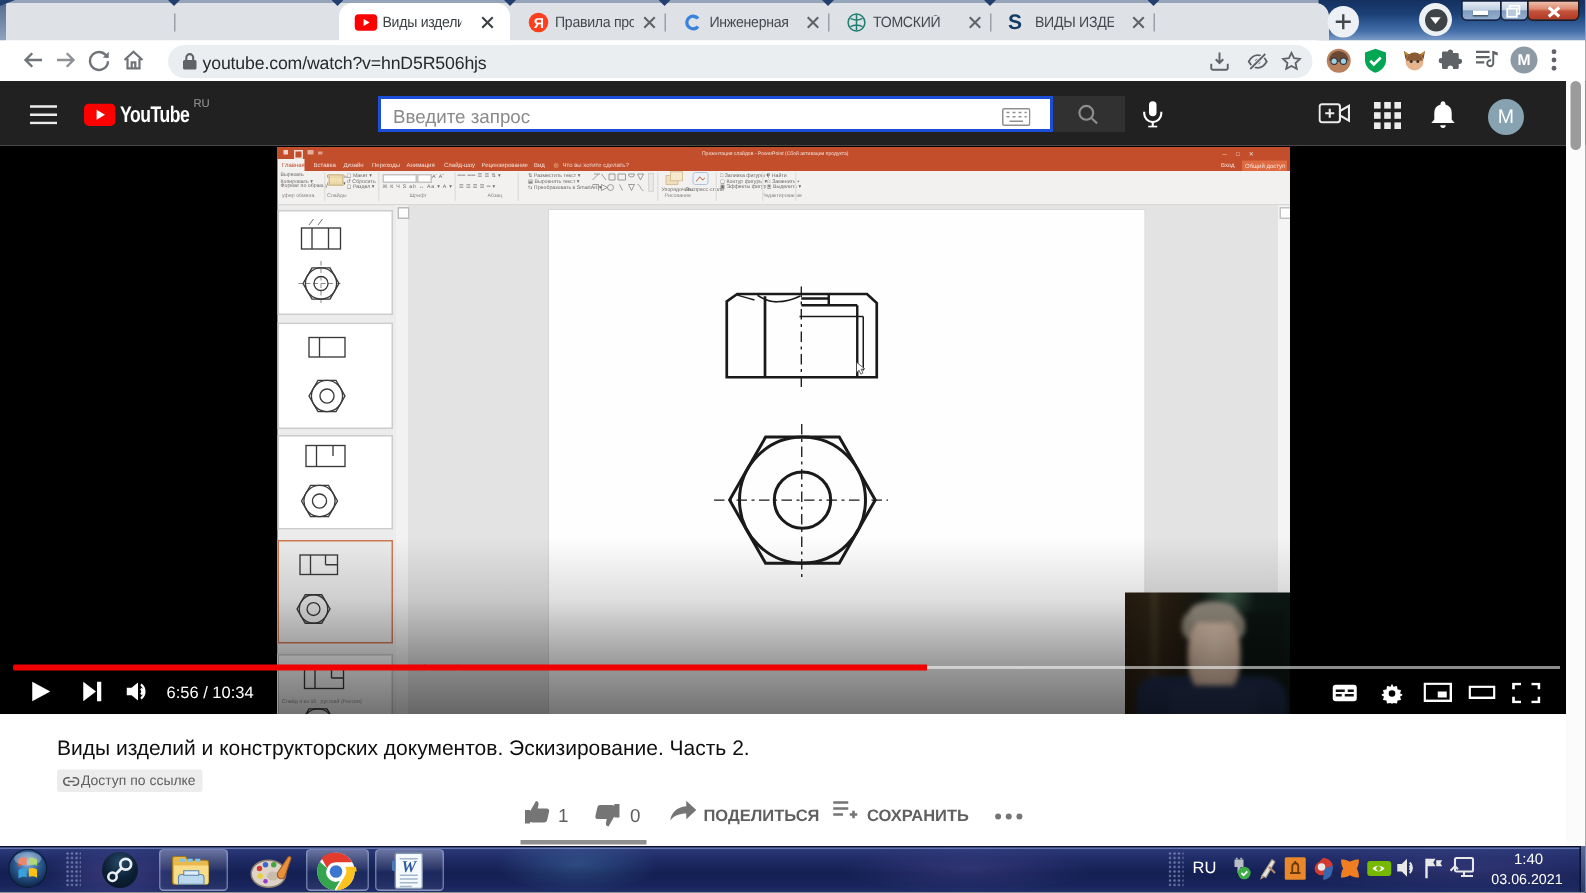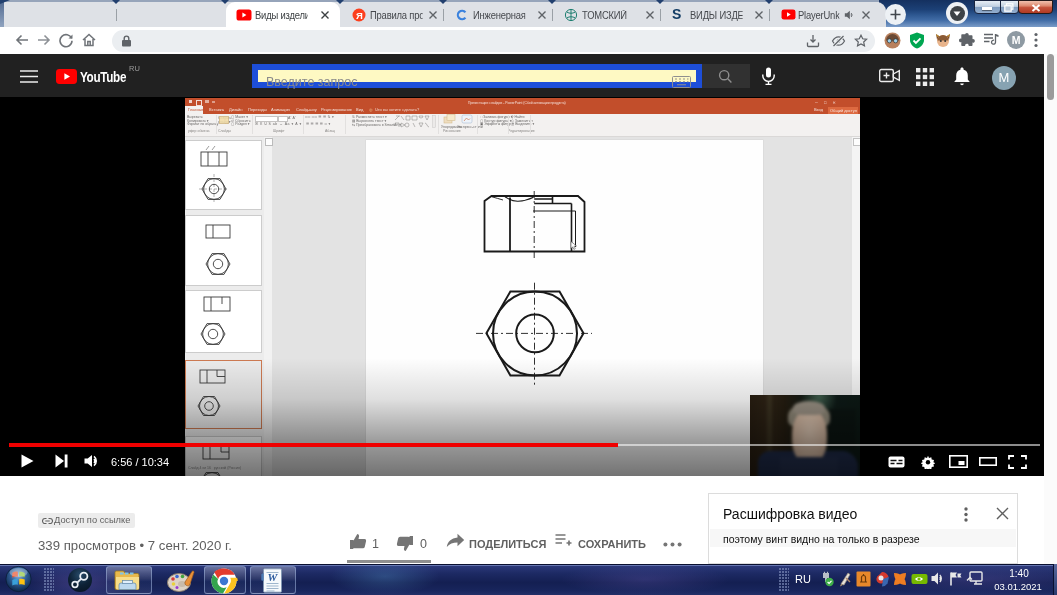--- a/index.html
+++ b/index.html
@@ -23,22 +23,22 @@
   .notch{top:0;width:8px;height:4px;background:#22406f;position:absolute;
      clip-path:polygon(0 0,100% 0,50% 100%);}
   .activetab{background:#fff;border-radius:9px 9px 0 0;}
   
   #addrbar{left:0;top:27px;width:1057px;height:27px;background:#fff;}
   #pill{left:112px;top:2.5px;width:763px;height:22px;background:#ebeef1;border-radius:11px;position:absolute;}
   .aicon{position:absolute;top:5px;}
   #url{position:absolute;left:23px;top:5px;font-size:11.8px;letter-spacing:-0.1px;color:#27292d;}
   
   #ythead{left:0;top:54px;width:1057px;height:43px;background:#212121;padding-left:33px;}
-  #ysearch{position:absolute;left:252px;top:10px;width:450px;height:24px;background:#fef9c3;
-     border:6px solid #1d4ed8;box-sizing:border-box;}
+  #ysearch{position:absolute;left:252px;top:10px;width:450px;height:24px;background:#ffffff;
+     border:2px solid #1d4ed8;box-sizing:border-box;}
   #ysearch span{position:absolute;left:8px;top:4.5px;font-size:12.5px;color:#8a8a8a;}
   #ybtn{position:absolute;left:702px;top:10px;width:48px;height:24px;background:#313131;}
   
   #player{left:0;top:97px;width:1044px;height:379px;background:#000;}
   #ppt{left:185px;top:1px;width:675px;height:378px;background:#e3e3e3;overflow:hidden;}
   
   #pptbar{left:0;top:0;width:675px;height:16px;background:#c24e2b;}
   #pptribbon{left:0;top:16px;width:675px;height:22.5px;background:#f3f1f0;border-bottom:1px solid #dad8d7;box-sizing:border-box;}
   .mtxt{position:absolute;font-size:8px;line-height:8px;color:rgba(255,255,255,0.82);transform:scale(0.5);transform-origin:0 0;white-space:nowrap;}
   .rtxt{position:absolute;font-size:7px;color:#6b6968;transform:scale(0.5);transform-origin:0 0;white-space:nowrap;}
@@ -149,36 +149,20 @@
       <div class="fav" style="font-size:14px;font-weight:bold;color:#123c64;top:4px;">S</div>
       <span class="ttl">ВИДЫ ИЗДЕЛ</span>
       <div class="tabx" style="left:92px;">
           <svg viewBox="0 0 12 12">
             <path d="M2.5 2.5l7 7M9.5 2.5l-7 7" stroke="#5f6368" stroke-width="1.4"></path>
           </svg>
         </div>
     </div>
     <div class="sep" style="left:769px;"></div>
 
-    <div class="tab" style="left:770px;width:107px;">
-      <svg class="fav" style="width:15px;height:13px;top:6px" viewBox="0 0 16 14">
-          <rect x="0.5" y="1.5" width="15" height="11" rx="2.6" fill="#f00"></rect>
-          <path d="M6.4 4.6l4 2.4-4 2.4z" fill="#fff"></path>
-        </svg>
-      <span class="ttl" style="left:28px">PlayerUnk</span>
-      <svg class="abs" style="left:74px;top:8px;width:10px;height:10px" viewBox="0 0 12 12">
-          <path d="M1 4h2.5L7 1v10L3.5 8H1z" fill="#5f6368"></path>
-          <path d="M8.6 3.6a3.4 3.4 0 0 1 0 4.8M8.6 5.2a1.7 1.7 0 0 1 0 1.6" stroke="#5f6368" fill="none" stroke-width="1.1"></path>
-        </svg>
-      <div class="tabx" style="left:90px;">
-          <svg viewBox="0 0 12 12">
-            <path d="M2.5 2.5l7 7M9.5 2.5l-7 7" stroke="#5f6368" stroke-width="1.4"></path>
-          </svg>
-        </div>
-    </div>
     <div class="notch" style="left:112px;"></div>
     <div class="notch" style="left:221px;"></div>
     <div class="notch" style="left:336px;"></div>
     <div class="notch" style="left:439px;"></div>
     <div class="notch" style="left:548px;"></div>
     <div class="notch" style="left:656px;"></div>
     <div class="notch" style="left:765px;"></div>
     <div class="abs" style="left:877px;top:2px;width:9px;height:25px;background:#dee1e6;border-radius:0 9px 0 0;"></div>
 
     <div class="abs" style="left:885px;top:4px;width:21px;height:21px;border-radius:50%;background:#edf1f5;"></div>
@@ -219,20 +203,21 @@
         <path d="M14.5 2.5v4h-4z" fill="#707479"></path>
       </svg>
     <svg class="aicon" style="left:81px" width="16" height="16" viewBox="0 0 16 16">
         <path d="M2 8l6-5.5L14 8M4 7v6.5h8V7M6.8 13.5v-4h2.4v4" stroke="#707479" stroke-width="1.5" fill="none"></path>
       </svg>
     <div id="pill">
       <svg class="abs" style="left:9px;top:5.5px" width="11" height="12" viewBox="0 0 11 12">
           <rect x="1" y="5" width="9" height="6.4" rx="1" fill="#5f6368"></rect>
           <path d="M3.2 5V3.4a2.3 2.3 0 0 1 4.6 0V5" stroke="#5f6368" stroke-width="1.4" fill="none"></path>
         </svg>
+      <span id="url">youtube.com/watch?v=hnD5R506hjs</span>
       <svg class="abs" style="left:694px;top:4px" width="14" height="14" viewBox="0 0 14 14">
           <path d="M7 1v7M4.5 5.5L7 8l2.5-2.5" stroke="#5f6368" stroke-width="1.3" fill="none"></path>
           <path d="M1.5 8.5v3a1 1 0 0 0 1 1h9a1 1 0 0 0 1-1v-3" stroke="#5f6368" stroke-width="1.3" fill="none"></path>
         </svg>
       <svg class="abs" style="left:719px;top:4px" width="15" height="14" viewBox="0 0 15 14">
           <path d="M1.5 7c1.6-2.8 3.8-4.2 6-4.2S12 4.2 13.5 7c-1.6 2.8-3.8 4.2-6 4.2S3 9.8 1.5 7z" stroke="#5f6368" stroke-width="1.2" fill="none"></path>
           <circle cx="7.5" cy="7" r="1.8" fill="#5f6368"></circle>
           <path d="M2.5 12L12.5 2" stroke="#eef1f3" stroke-width="2.6"></path>
           <path d="M2.5 12L12.5 2" stroke="#5f6368" stroke-width="1.2"></path>
         </svg>
@@ -547,24 +532,24 @@
       </svg>
     <svg class="ctrl" style="left:979px;top:360px" width="18" height="9" viewBox="0 0 18 9">
         <rect x="0.8" y="0.8" width="16.4" height="7.4" fill="none" stroke="#fff" stroke-width="1.6"></rect>
       </svg>
     <svg class="ctrl" style="left:1008px;top:357.5px" width="19" height="14" viewBox="0 0 19 14">
         <path d="M1 4.5v-3.5h5M13 1h5v3.5M18 9.5v3.5h-5M6 13H1v-3.5" stroke="#fff" stroke-width="1.8" fill="none"></path>
       </svg>
   </div>
 
   <div class="abs" id="below">
+    <div id="vtitle">Виды изделий и конструкторских документов. Эскизирование. Часть 2.</div>
     <div id="badge"><svg class="abs" style="left:4px;top:3.5px" width="11" height="8" viewBox="0 0 11 8">
           <path d="M4.5 6.5H3a2.5 2.5 0 0 1 0-5h1.5M6.5 1.5H8a2.5 2.5 0 0 1 0 5H6.5M3.3 4h4.4" stroke="#606060" fill="none" stroke-width="1.1"></path>
         </svg>Доступ по ссылке</div>
-    <div id="views">339 просмотров • 7 сент. 2020 г.</div>
     <svg class="abs" style="left:349px;top:57px" width="18" height="17" viewBox="0 0 18 17">
         <path d="M1 7h3.4v9H1zM4.4 15V7.8L8.3 1c0.9 0 1.8 0.8 1.8 2l-0.6 3h6a1.6 1.6 0 0 1 1.6 1.9l-1.3 5.8a2 2 0 0 1-2 1.6H6.6a6 6 0 0 1-2.2-0.3z" fill="#757575"></path>
       </svg>
     <div class="btxt" style="left:372px;font-size:12.5px;font-weight:normal;top:61px;">1</div>
     <svg class="abs" style="left:396px;top:59px" width="18" height="17" viewBox="0 0 18 17">
         <path d="M17 10h-3.4V1H17zM13.6 2v7.2L9.7 16c-0.9 0-1.8-0.8-1.8-2l0.6-3h-6a1.6 1.6 0 0 1-1.6-1.9l1.3-5.8a2 2 0 0 1 2-1.6h7.2a6 6 0 0 1 2.2 0.3z" fill="#757575"></path>
       </svg>
     <div class="btxt" style="left:420px;font-size:12.5px;font-weight:normal;top:61px;">0</div>
     <svg class="abs" style="left:446px;top:57px" width="19" height="16" viewBox="0 0 19 16">
         <path d="M11.5 4.5V0.8L18.2 7l-6.7 6.2V9.4C7 9.4 3.4 10.8 0.8 14 1.6 8.6 5.2 5.2 11.5 4.5z" fill="#757575"></path>
@@ -573,33 +558,20 @@
     <svg class="abs" style="left:555px;top:58px" width="17" height="15" viewBox="0 0 17 15">
         <path d="M0.5 1h10M0.5 5h10M0.5 9h6.5M11.5 9h5M14 6.5v5" stroke="#757575" stroke-width="1.7" fill="none"></path>
       </svg>
     <div class="btxt" style="left:578px;">СОХРАНИТЬ</div>
     <svg class="abs" style="left:663px;top:66px" width="19" height="5" viewBox="0 0 19 5">
         <circle cx="2.4" cy="2.4" r="2" fill="#757575"></circle>
         <circle cx="9.5" cy="2.4" r="2" fill="#757575"></circle>
         <circle cx="16.6" cy="2.4" r="2" fill="#757575"></circle>
       </svg>
     <div id="likebar"></div>
-    <div id="tcard">
-      <div class="abs" style="left:14px;top:12px;font-size:14px;color:#0f0f0f;">Расшифровка видео</div>
-      <svg class="abs" style="left:255px;top:13px" width="4" height="15" viewBox="0 0 4 15">
-          <circle cx="2" cy="2" r="1.7" fill="#606060"></circle>
-          <circle cx="2" cy="7.5" r="1.7" fill="#606060"></circle>
-          <circle cx="2" cy="13" r="1.7" fill="#606060"></circle>
-        </svg>
-      <svg class="abs" style="left:287px;top:13px" width="13" height="13" viewBox="0 0 13 13">
-          <path d="M1 1l11 11M12 1L1 12" stroke="#606060" stroke-width="1.4"></path>
-        </svg>
-      <div class="abs" style="left:1px;top:35px;width:306px;height:18px;background:#f7f7f7;"></div>
-      <div class="abs" style="left:14px;top:39px;font-size:10.5px;color:#111;">поэтому винт видно на только в разрезе</div>
-    </div>
   </div>
   <div class="abs" id="scroll">
       <div id="thumbbar"></div>
     </div>
 
   <div class="abs" id="taskbar">
     <div class="abs" style="left:25px;top:0;width:110px;height:31px;background:radial-gradient(ellipse at 50% 60%,rgba(120,100,190,0.38),rgba(0,0,0,0) 70%);"></div>
     <div class="abs" style="left:330px;top:0;width:110px;height:31px;background:radial-gradient(ellipse at 50% 40%,rgba(90,160,210,0.30),rgba(0,0,0,0) 70%);"></div>
     <div class="abs" style="left:560px;top:0;width:170px;height:31px;background:radial-gradient(ellipse at 50% 50%,rgba(120,100,190,0.25),rgba(0,0,0,0) 70%);"></div>
     <div class="abs" style="left:860px;top:0;width:200px;height:31px;background:radial-gradient(ellipse at 60% 50%,rgba(110,95,180,0.28),rgba(0,0,0,0) 70%);"></div>
@@ -719,16 +691,16 @@
     <svg class="tray" style="left:949px" width="14" height="15" viewBox="0 0 14 15">
         <path d="M2 1.5v13" stroke="#e8e8e8" stroke-width="1.6"></path>
         <path d="M2 1.5h6l-1.5 2.5L8 6.5H2zM8.5 2.5h4l-1.2 2 1.2 2h-4z" fill="#e8e8e8"></path>
       </svg>
     <svg class="tray" style="left:966px" width="17" height="15" viewBox="0 0 17 15">
         <rect x="4" y="1" width="12" height="9" rx="1" fill="none" stroke="#e8e8e8" stroke-width="1.4"></rect>
         <path d="M8 13h8M10 10v3" stroke="#e8e8e8" stroke-width="1.4"></path>
         <path d="M1 9.5l3-3 2 2" stroke="#e8e8e8" stroke-width="1.3" fill="none"></path>
       </svg>
     <div id="clk1">1:40</div>
-    <div id="clk2">03.01.2021</div>
+    <div id="clk2">03.06.2021</div>
     <div class="abs" style="left:1053px;top:0;width:4px;height:31px;background:linear-gradient(180deg,#5a6a9e,#2a3a6e);border-left:1px solid #0a1030;"></div>
   </div>
 </div>
 
 </body></html>

